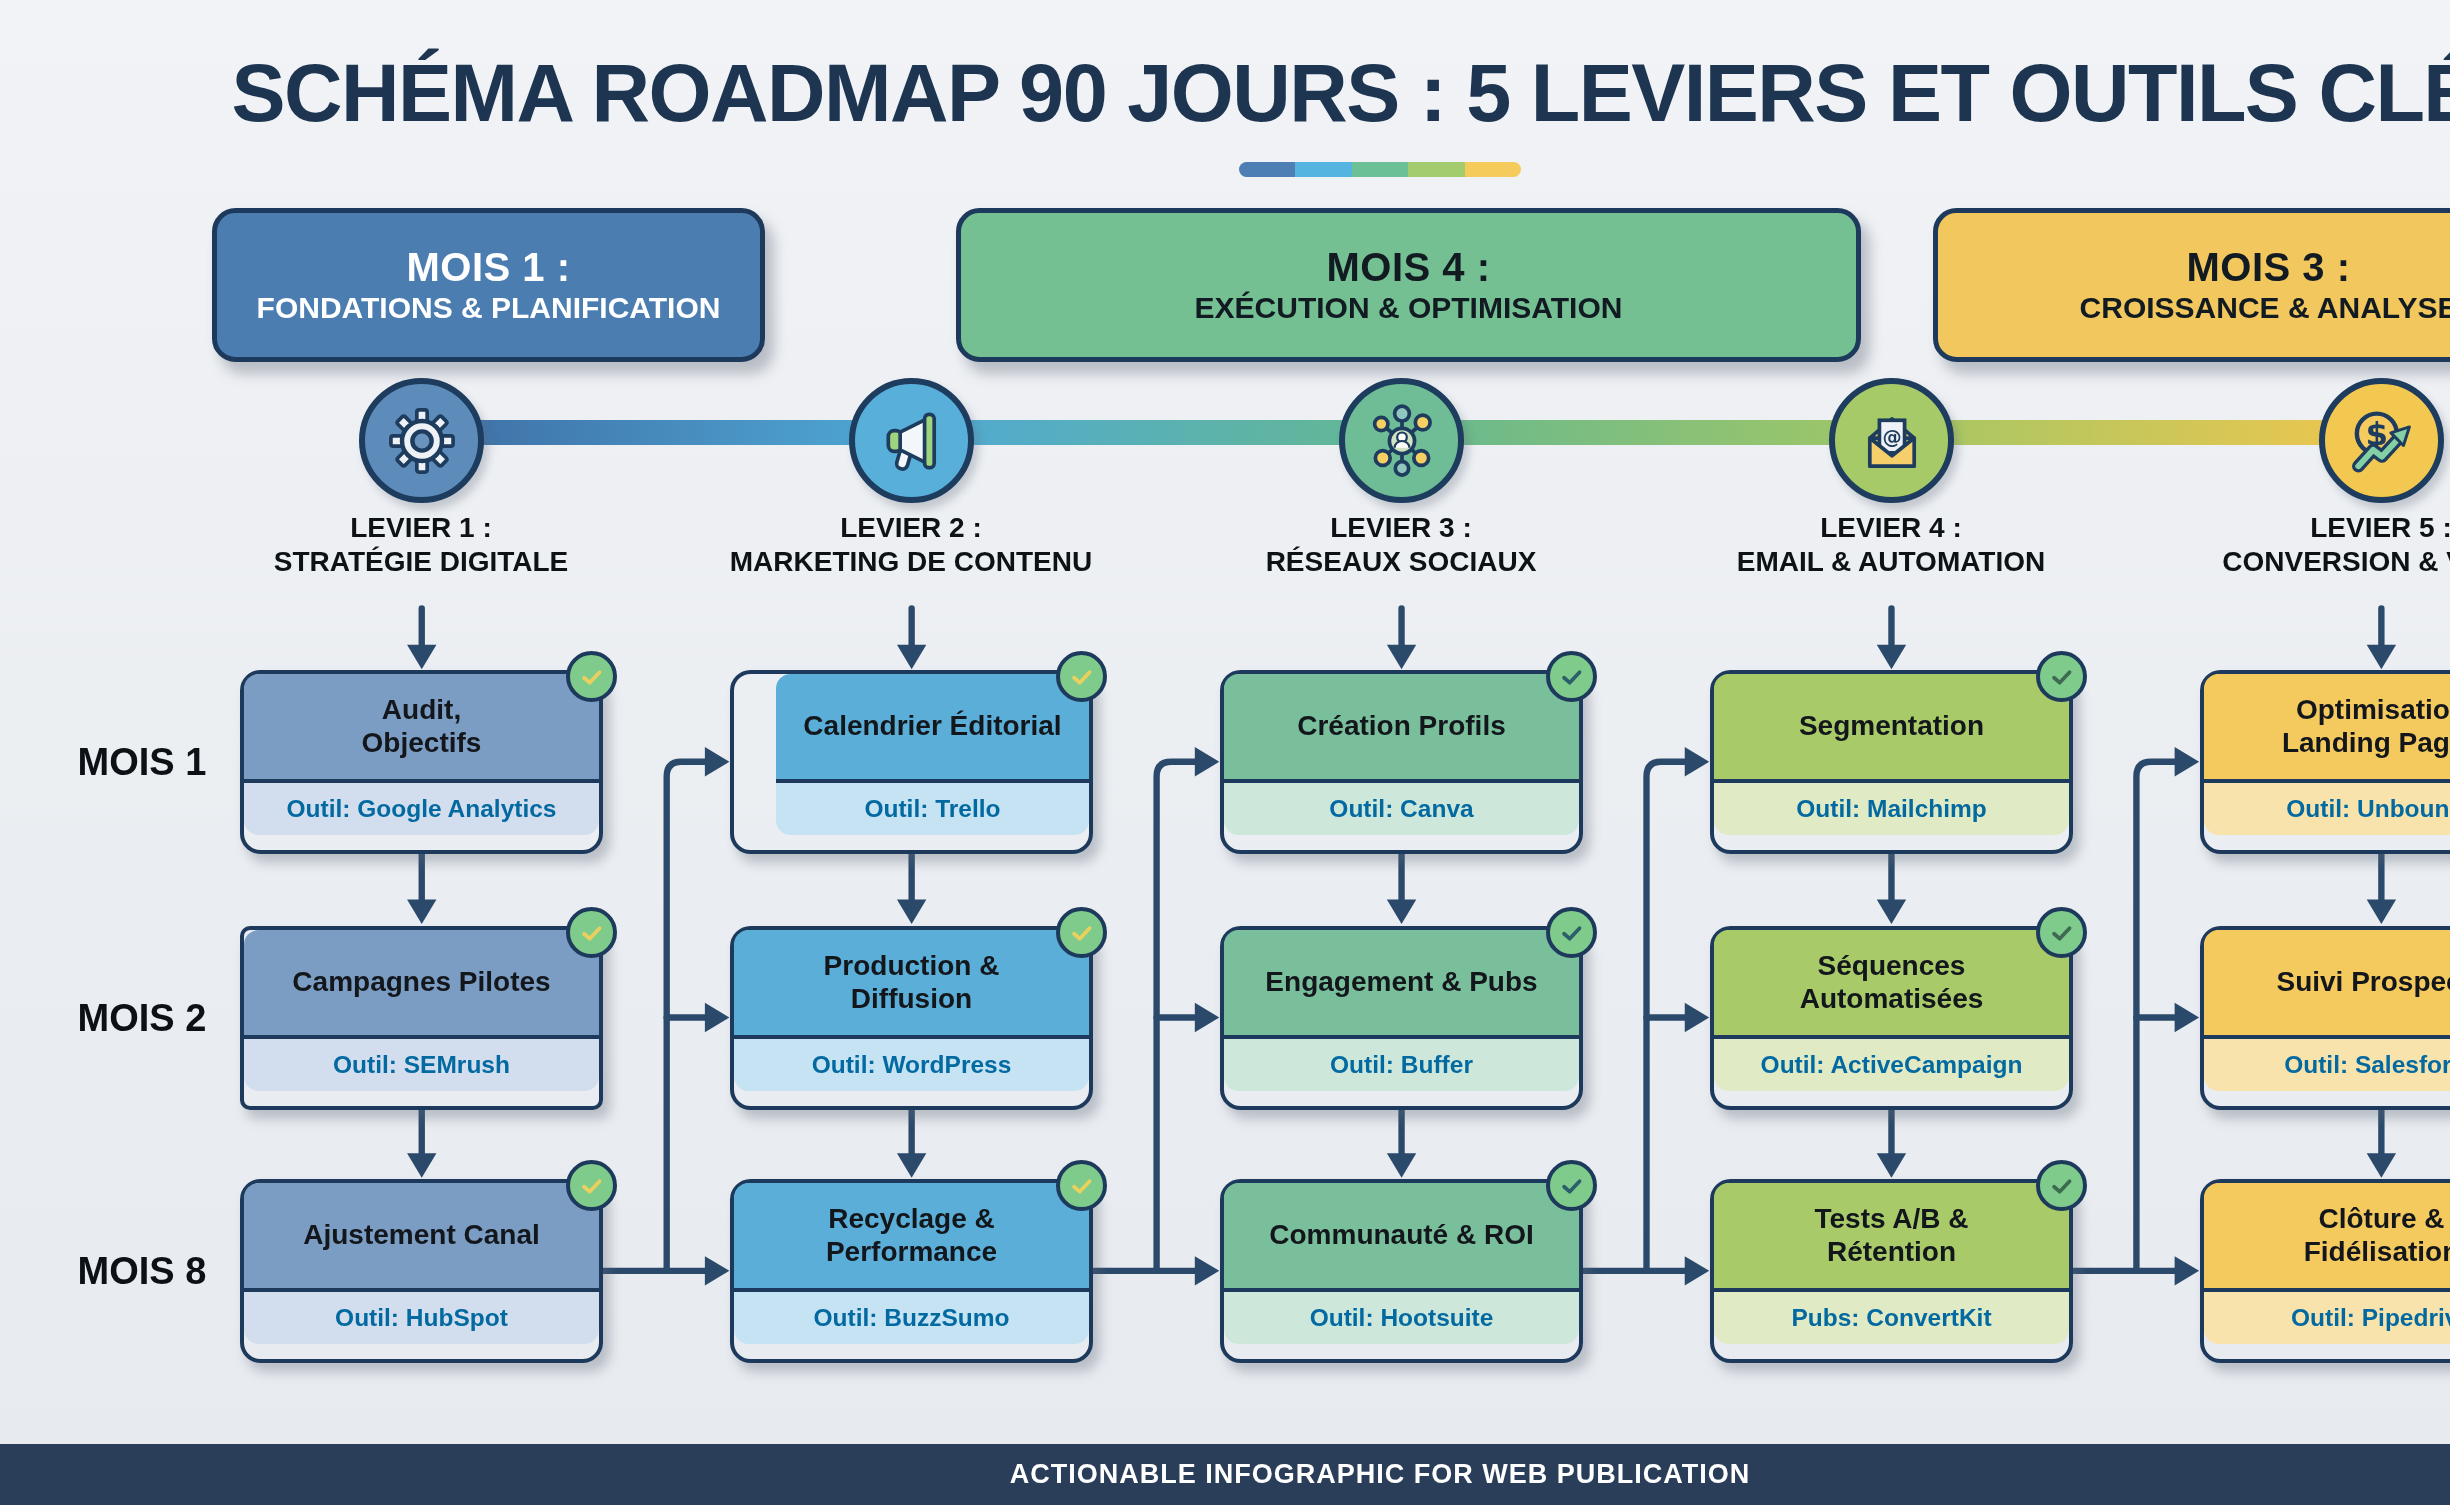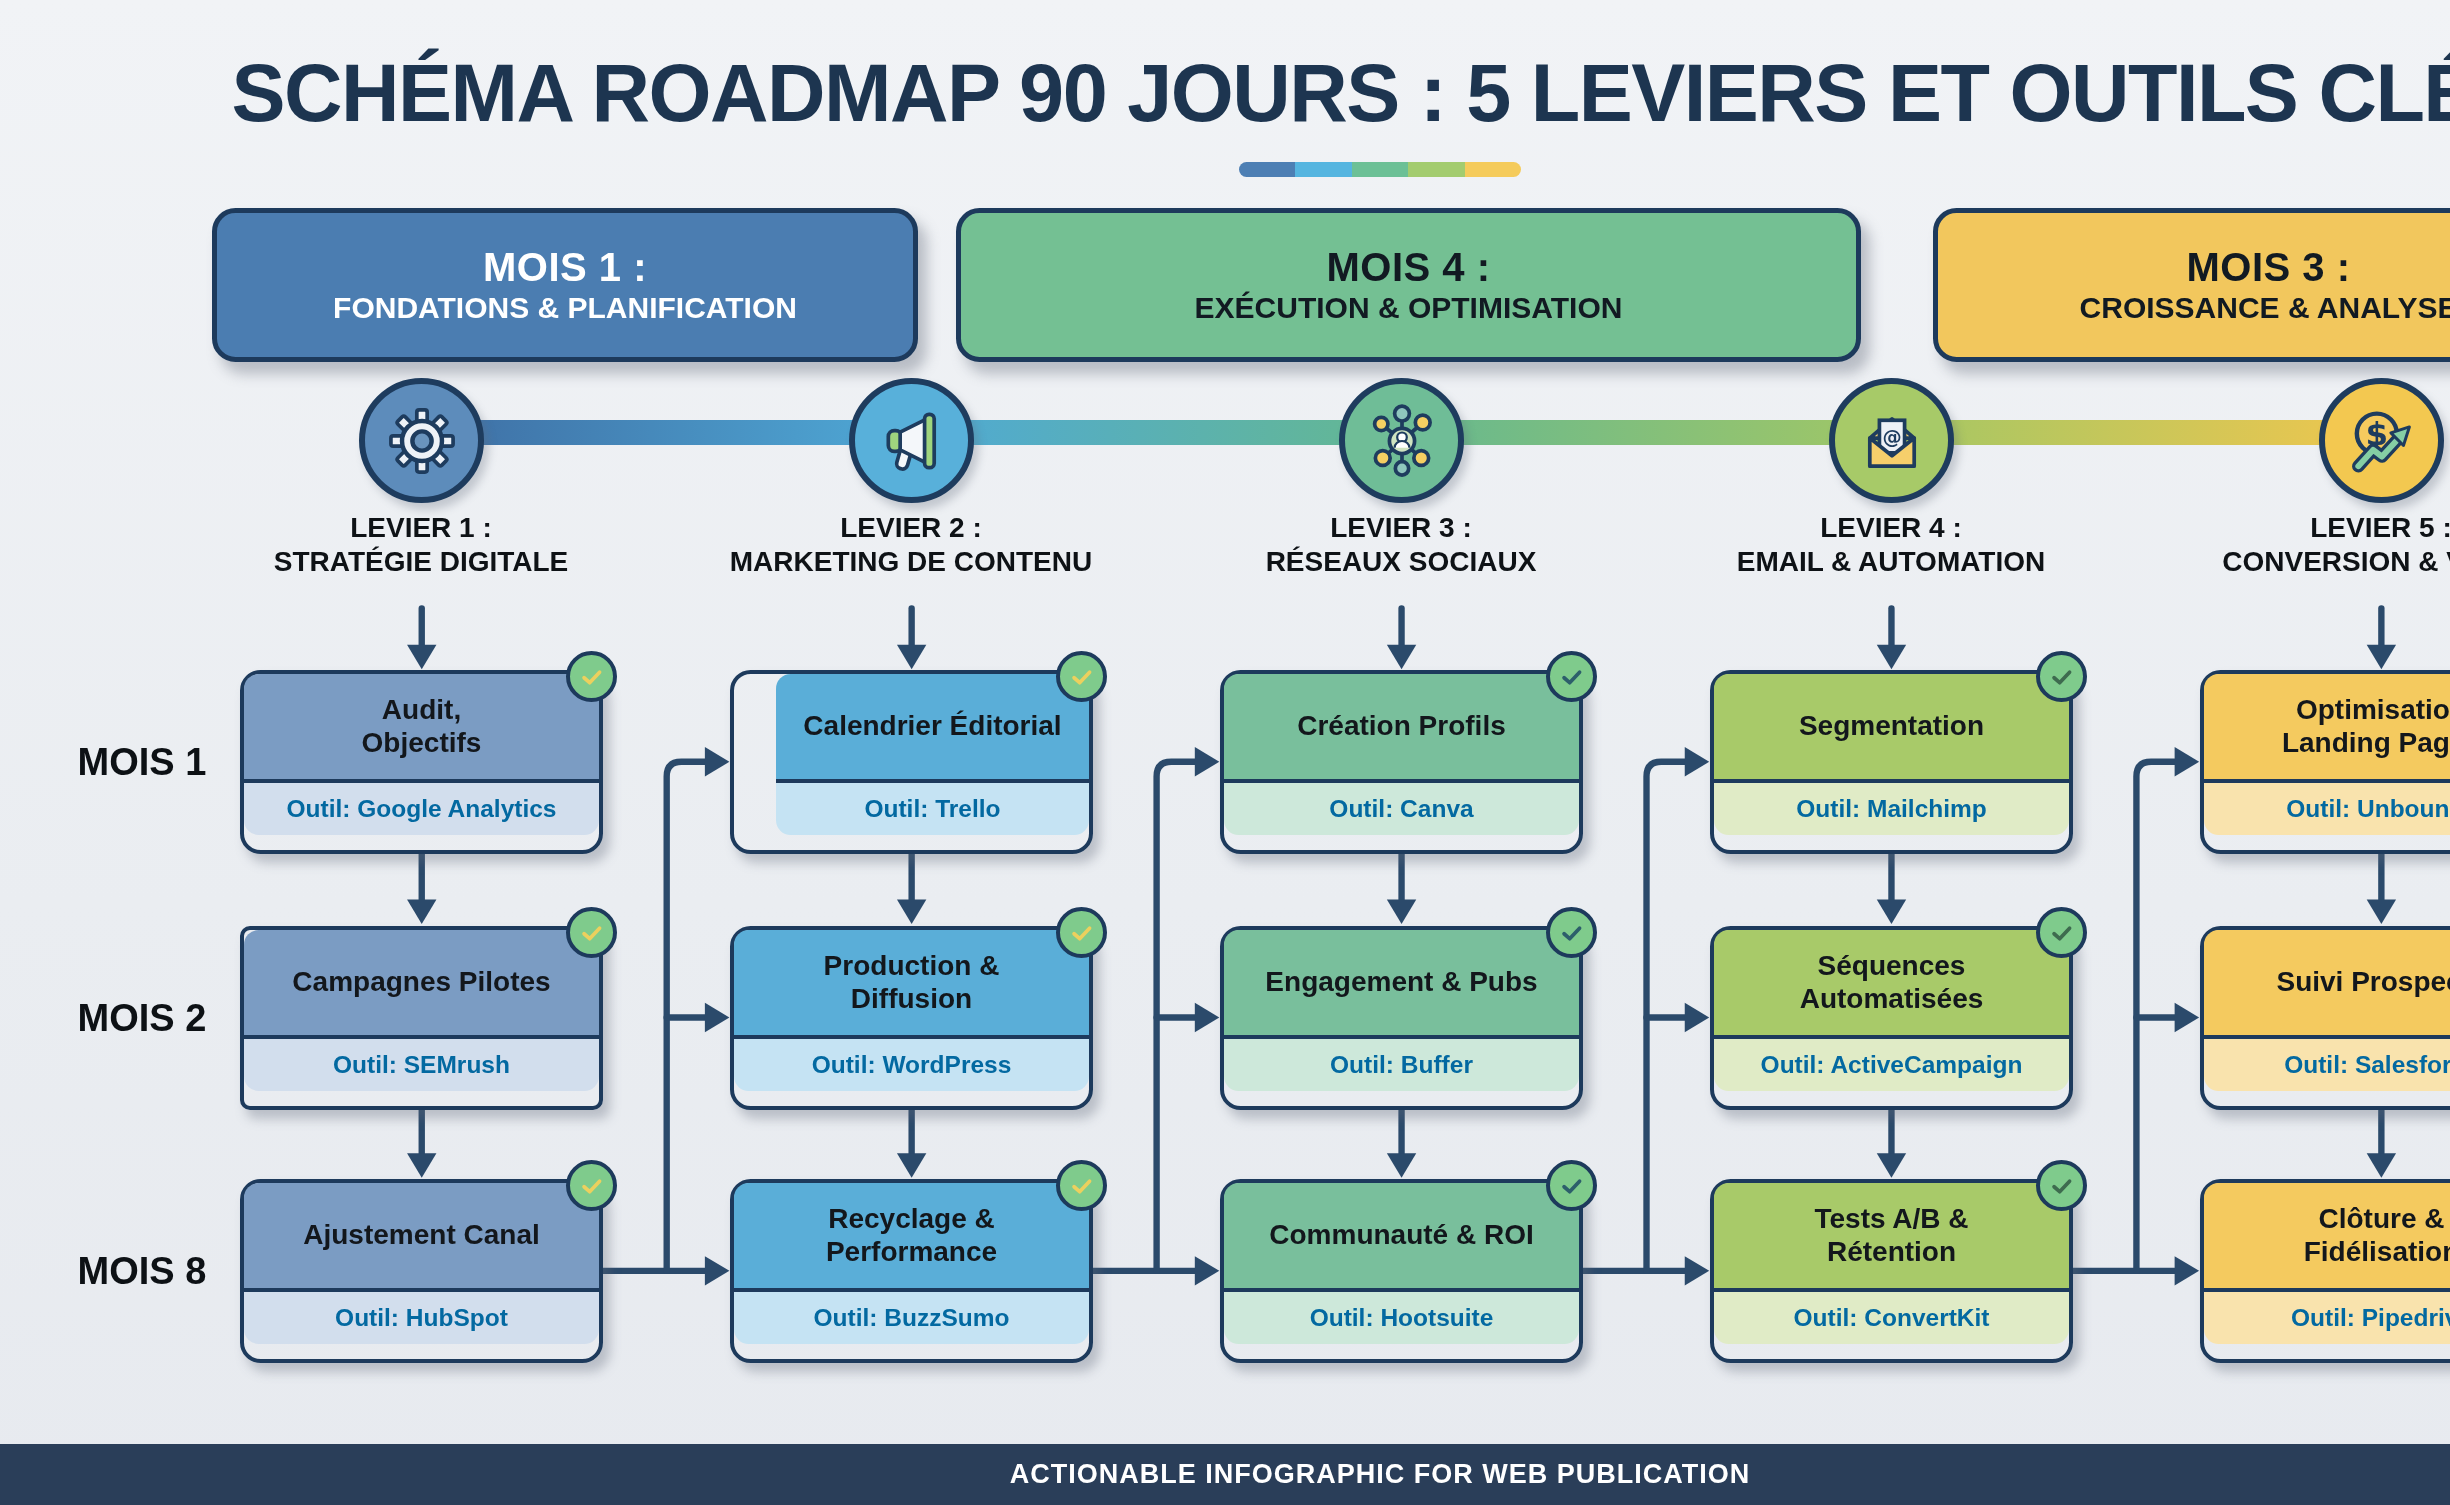--- a/index.html
+++ b/index.html
@@ -149,21 +149,21 @@
 
   <div class="title">SCHÉMA ROADMAP 90 JOURS : 5 LEVIERS ET OUTILS CLÉS</div>
   <div class="accent-bar">
     <span style="background-color: rgb(77, 127, 180);"></span>
     <span style="background-color: rgb(85, 181, 224);"></span>
     <span style="background-color: rgb(108, 192, 150);"></span>
     <span style="background-color: rgb(163, 204, 111);"></span>
     <span style="background-color: rgb(245, 203, 91);"></span>
   </div>
 
-  <div class="mois-box" style="left: 212px; width: 706px; background-color: rgb(75, 125, 177); color: rgb(255, 255, 255);">
+  <div class="mois-box" style="left: 212px; width: 553px; background-color: rgb(75, 125, 177); color: rgb(255, 255, 255);">
     <div class="mois-line1">MOIS 1 :</div>
     <div class="mois-line2">FONDATIONS &amp; PLANIFICATION</div>
   </div>
   <div class="mois-box" style="left: 956px; width: 905px; background-color: rgb(116, 192, 147); color: rgb(18, 26, 34);">
     <div class="mois-line1">MOIS 4 :</div>
     <div class="mois-line2">EXÉCUTION &amp; OPTIMISATION</div>
   </div>
   <div class="mois-box" style="left: 1933px; width: 671px; background-color: rgb(242, 199, 93); color: rgb(18, 26, 34);">
     <div class="mois-line1">MOIS 3 :</div>
     <div class="mois-line2">CROISSANCE &amp; ANALYSE</div>
@@ -372,21 +372,21 @@
     <div class="card-bottom" style="background-color: rgb(224, 235, 198);">Outil: ActiveCampaign</div>
   </div>
   <div class="card" style="left:1710px;top:1179px;">
     <div class="badge">
         <svg width="31" height="31" viewBox="0 0 100 100">
           <polyline points="26,54 44,70 76,36" fill="none" stroke-width="12" stroke-linecap="round" stroke-linejoin="round" style="stroke: rgb(62, 107, 79);"></polyline>
         </svg>
       </div>
     <div class="card-top" style="background-color: rgb(168, 202, 105);">Tests A/B &amp;
 Rétention</div>
-    <div class="card-bottom" style="background-color: rgb(224, 235, 198);">Outil: ConvertKit</div>
+    <div class="card-bottom" style="background-color: rgb(224, 235, 198);">Pubs: ConvertKit</div>
   </div>
 
   <div class="card" style="left:2200px;top:670px;">
 
     <div class="card-top" style="background-color: rgb(244, 202, 95);">Optimisation
 Landing Pages</div>
     <div class="card-bottom" style="background-color: rgb(249, 227, 173);">Outil: Unbounce</div>
   </div>
   <div class="card" style="left:2200px;top:926px;">
 

